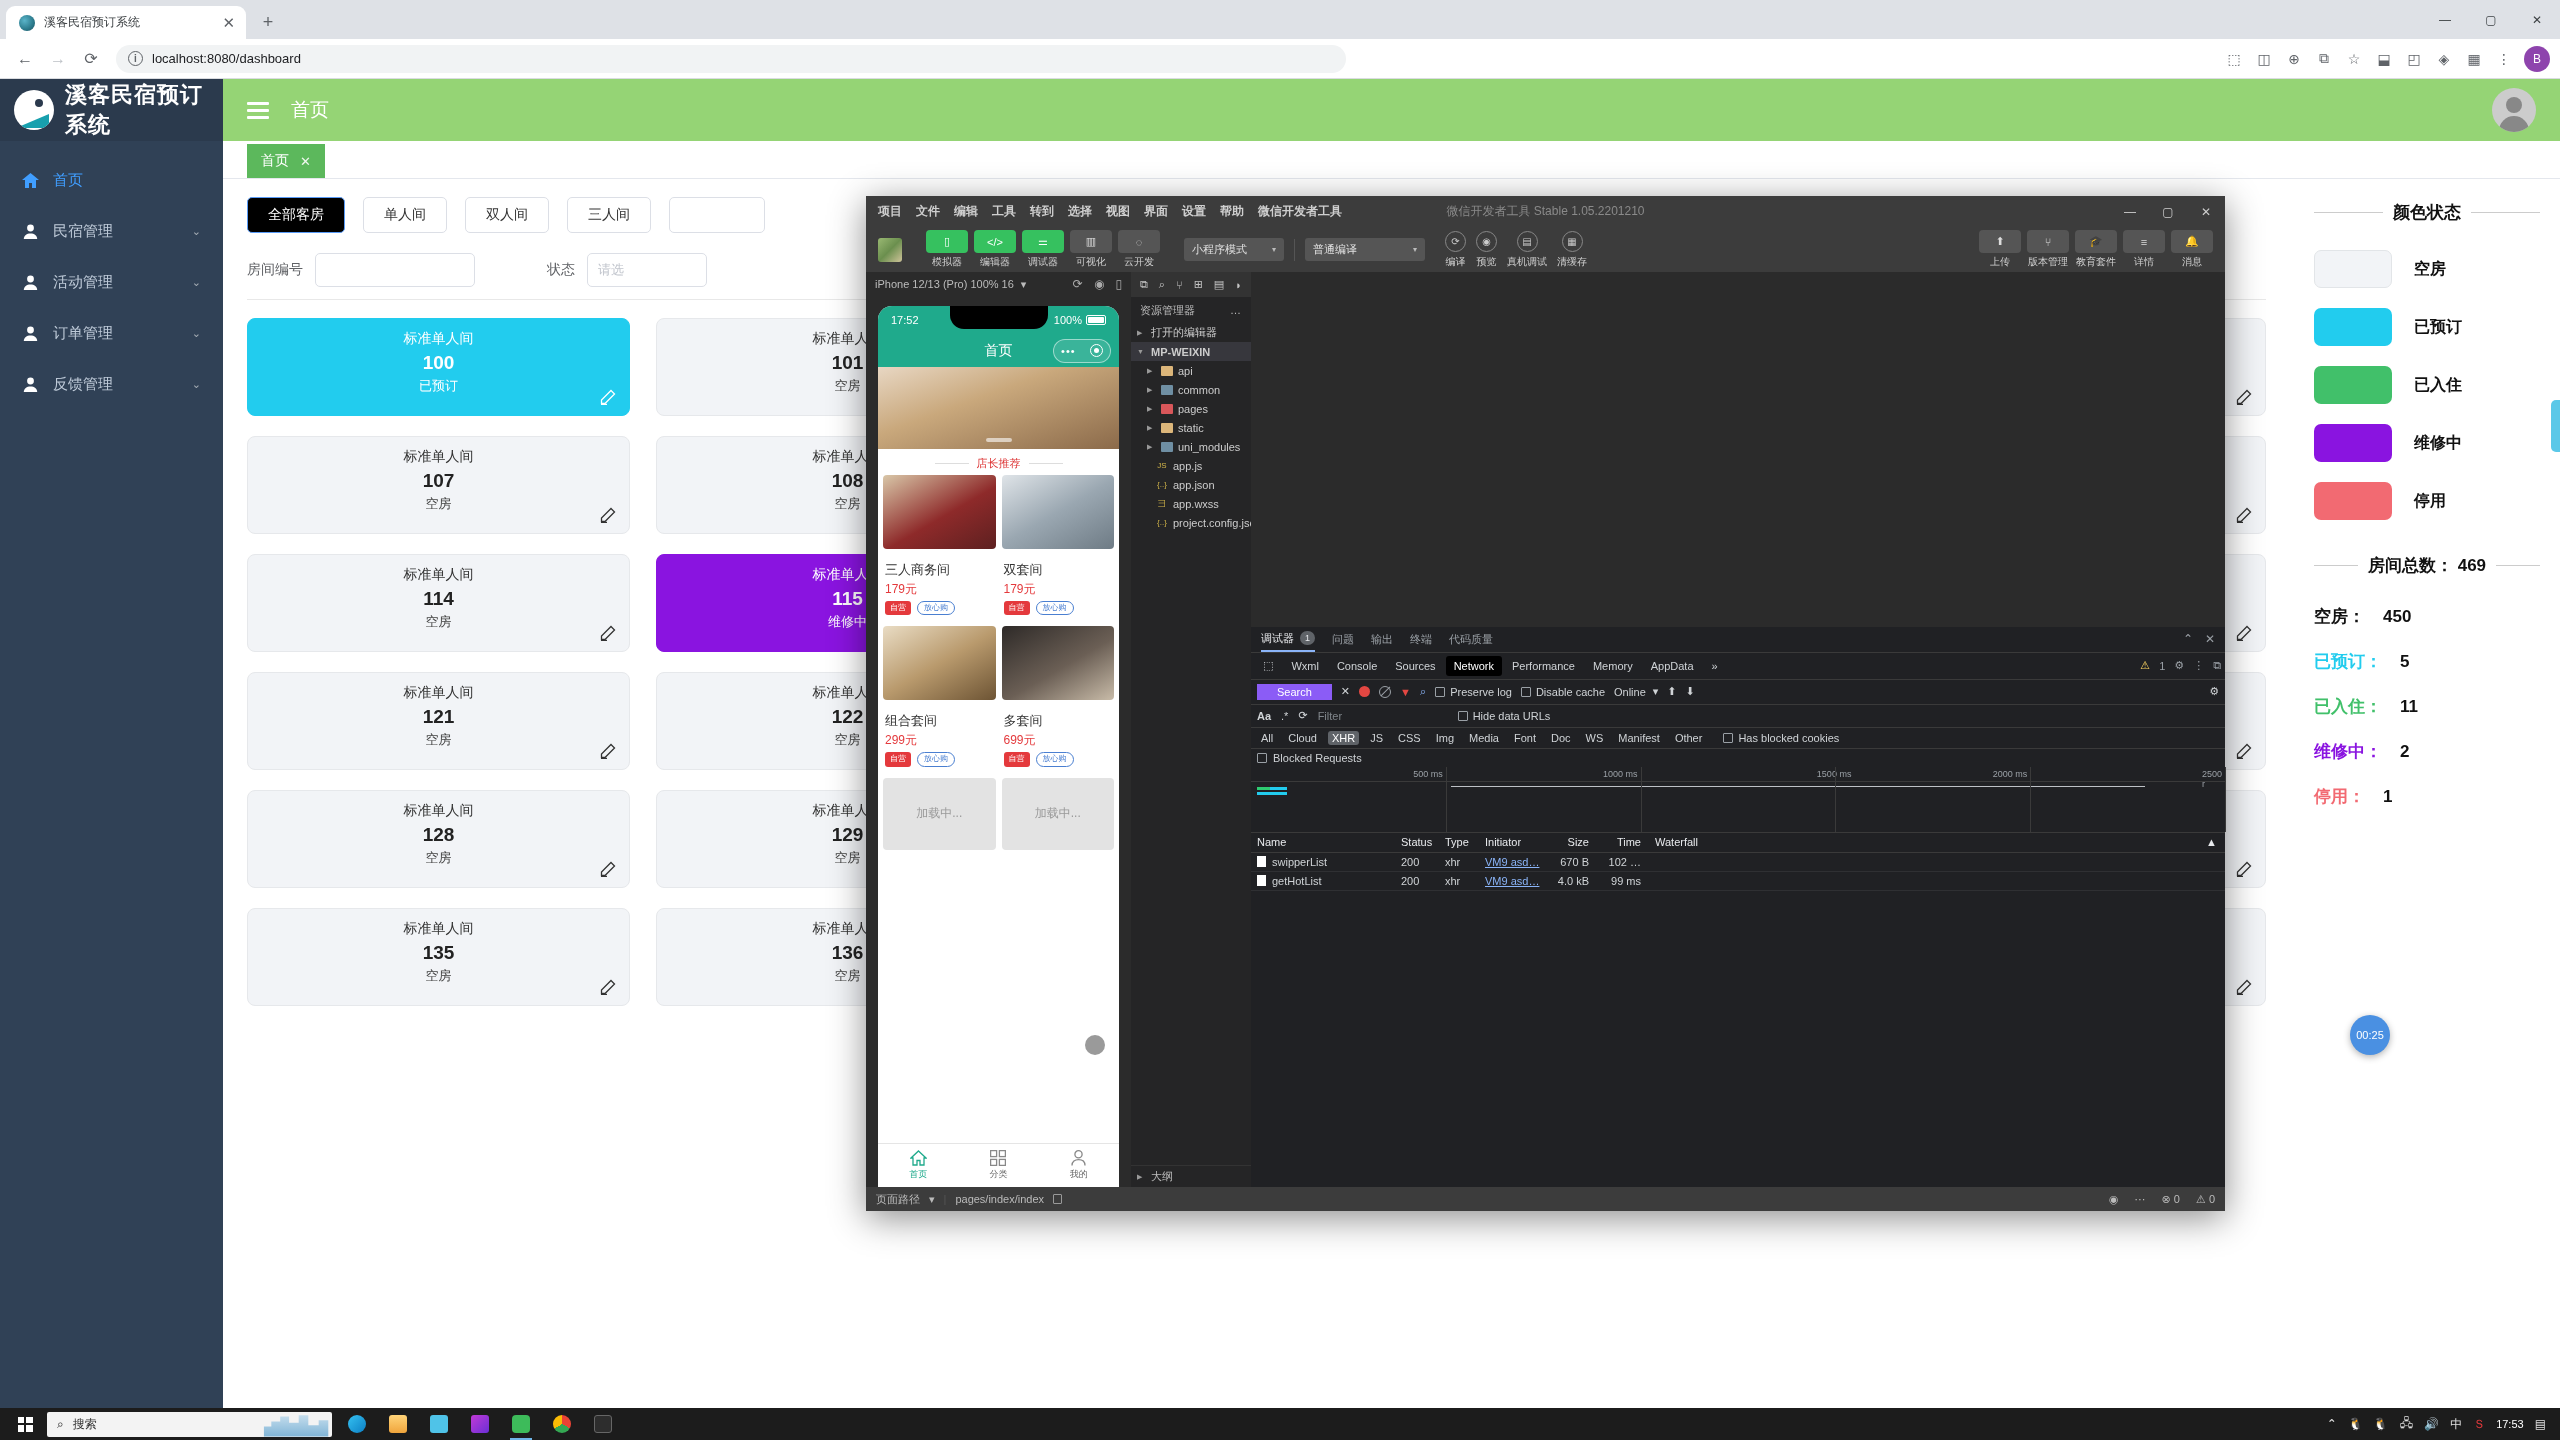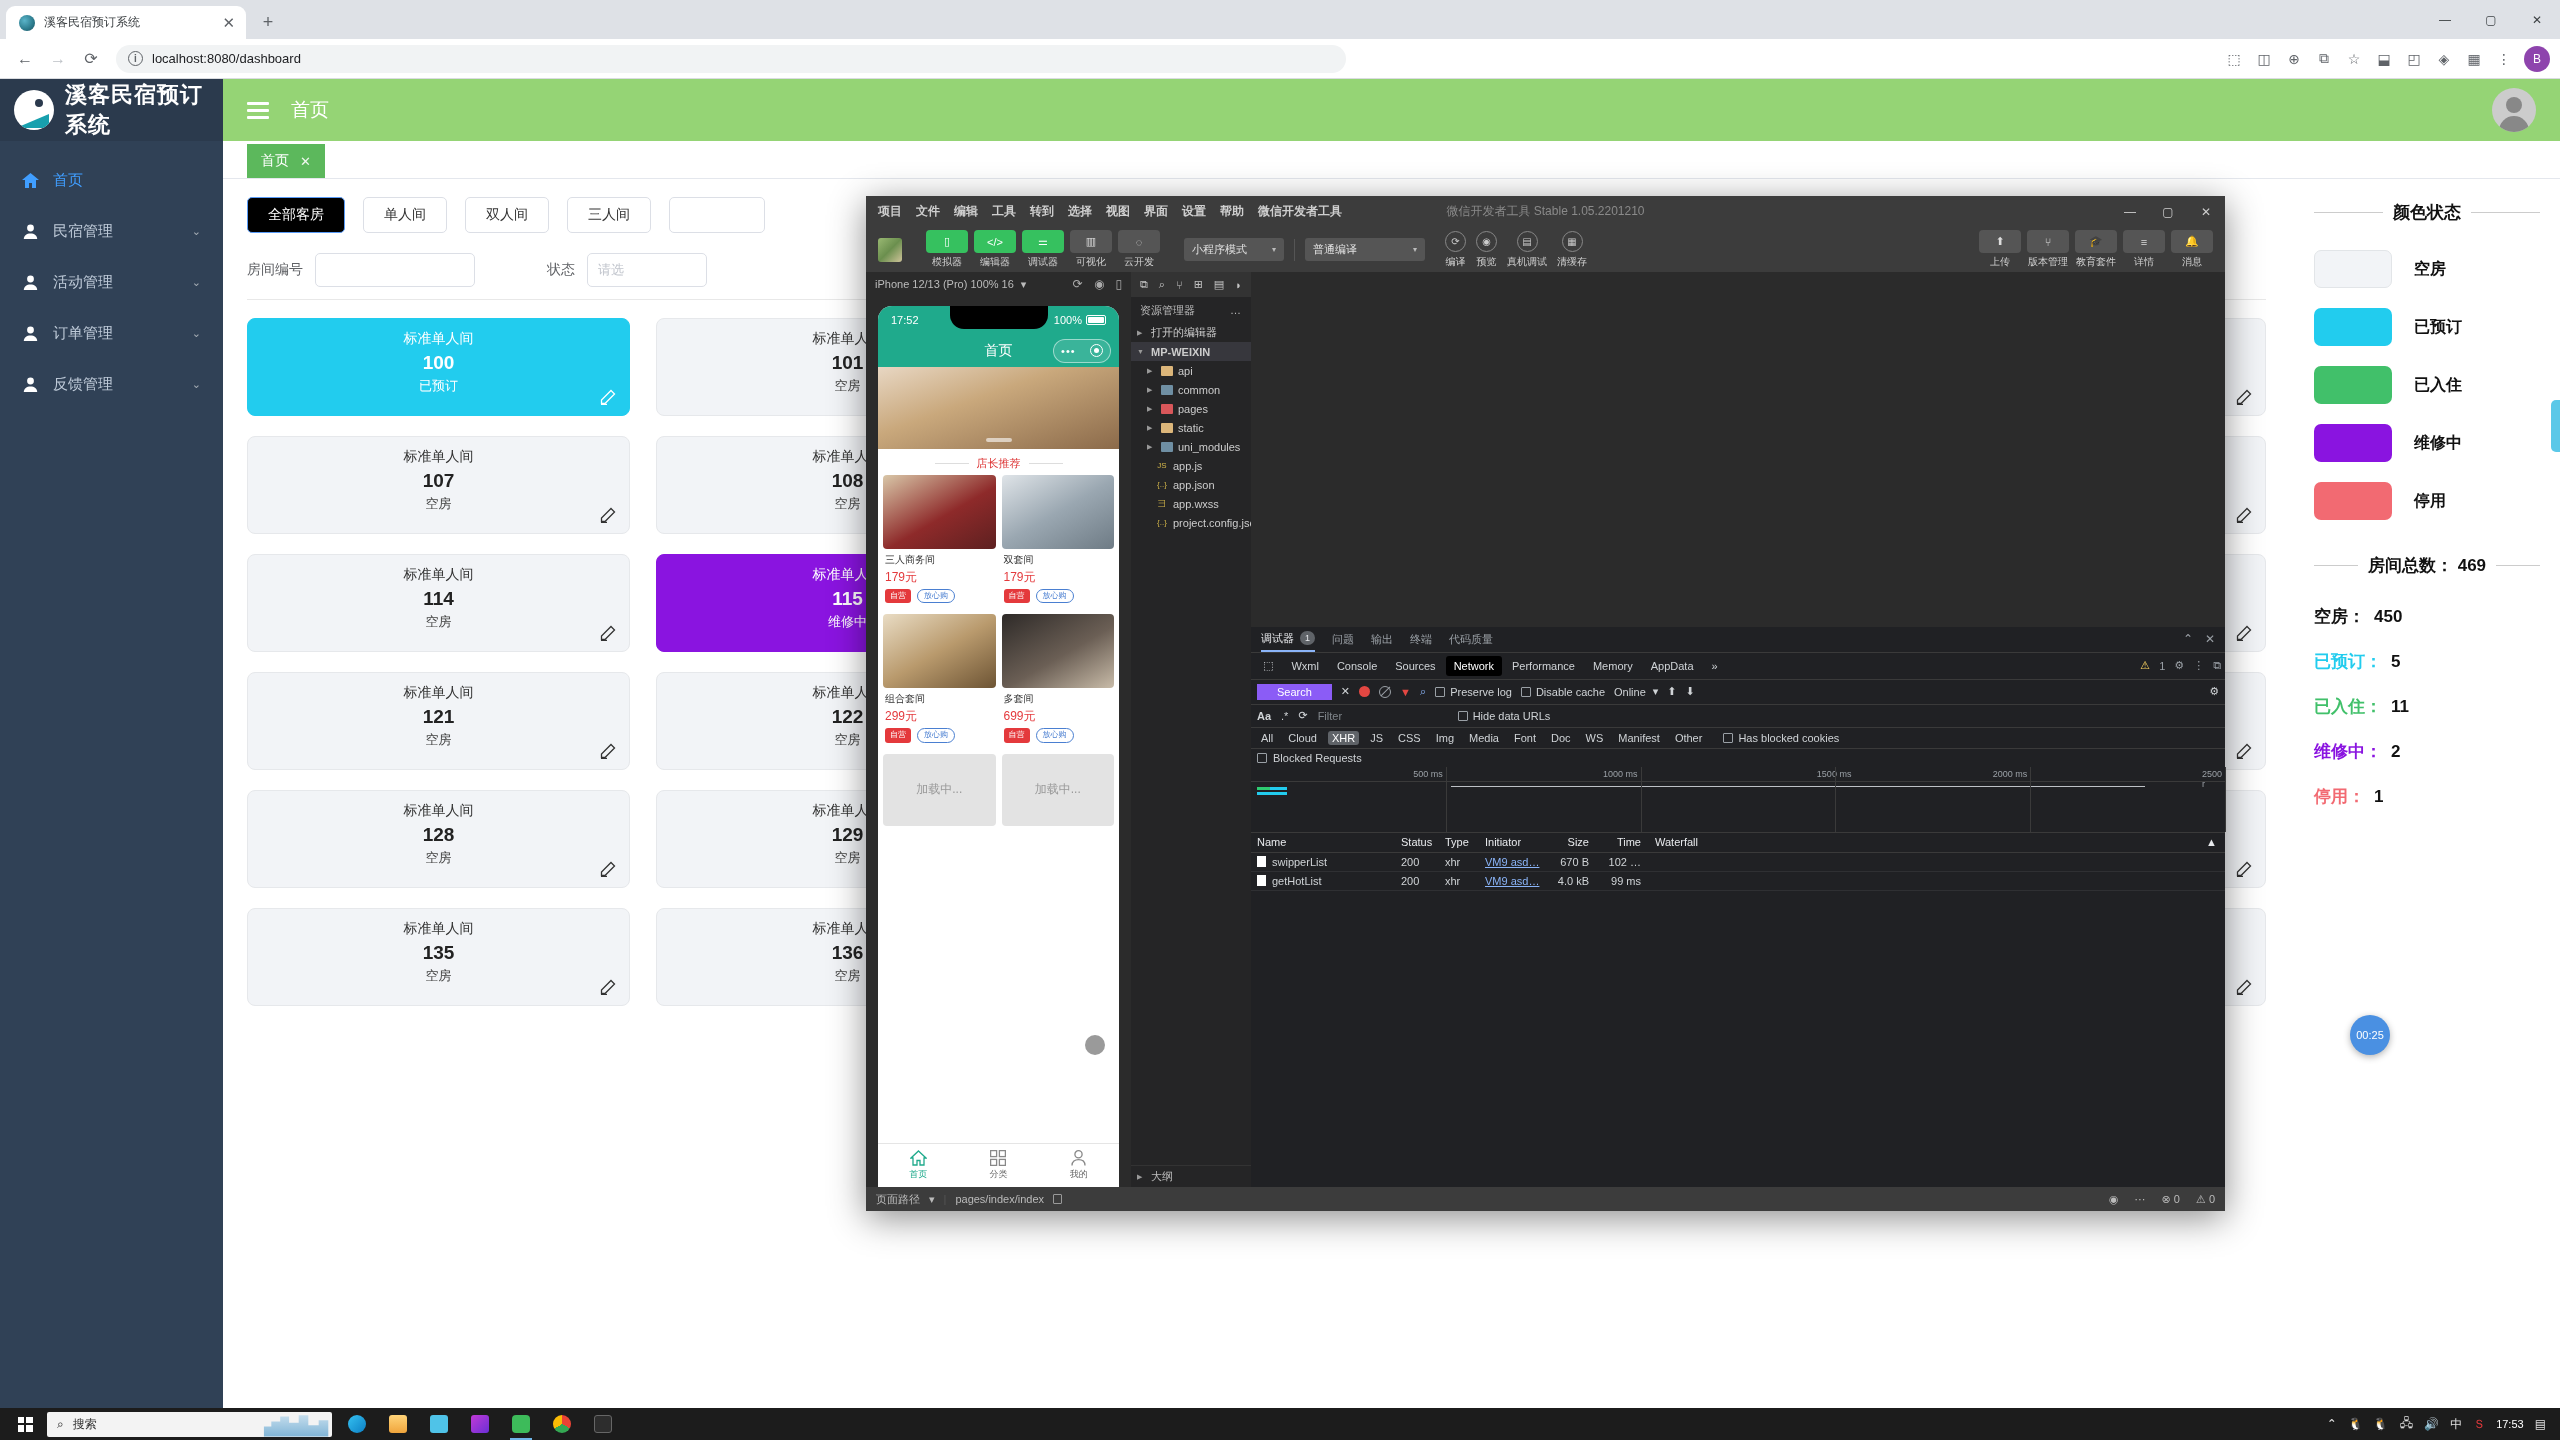--- a/index.html
+++ b/index.html
@@ -203,21 +203,21 @@
   }
   .panel-title::before, .panel-title::after {
     content: ""; height: 1px; background: #ccc; flex: 1; min-width: 18px;
   }
   .legend-item { display: flex; align-items: center; gap: 22px; margin-bottom: 20px; }
   .legend-swatch {
     width: 78px; height: 38px; border-radius: 7px; flex-shrink: 0;
   }
   .legend-label { font-size: 16px; font-weight: bold; color: #111; }
   .stat-row { font-size: 17px; font-weight: bold; margin-bottom: 22px; color: #111; }
-  .stat-row .stat-num { color: #111; margin-left: 9px; }
+  .stat-row .stat-num { color: #111; margin-left: 18px; }
 
   
   .ide {
     position: absolute; left: 866px; top: 196px; width: 1359px; height: 1015px;
     background: #3c3c3c; color: #cfcfcf; font-size: 12px;
     box-shadow: 0 7px 34px rgba(0,0,0,.45); display: flex; flex-direction: column;
   }
   .ide-titlebar {
     height: 31px; background: #3c3c3c; display: flex; align-items: center;
     padding-left: 12px; position: relative; flex-shrink: 0;
@@ -328,21 +328,21 @@
   .rec-title::before, .rec-title::after {
     content: ""; height: 1px; width: 34px; background: #ddd;
   }
   .goods-grid { display: grid; grid-template-columns: 1fr 1fr; gap: 6px; padding: 0 5px; }
   .good-card { background: #fff; }
   .good-img { width: 100%; height: 74px; border-radius: 4px; }
   .good-img.a { background: linear-gradient(150deg,#d9c7a8,#8e2a2a 55%,#5d2020); }
   .good-img.b { background: linear-gradient(150deg,#dfe4e8,#9aa7b1 50%,#6e7b85); }
   .good-img.c { background: linear-gradient(150deg,#e9dcc4,#b99a6d 50%,#6d5434); }
   .good-img.d { background: linear-gradient(150deg,#2e2a28,#6b5f55 55%,#c8bba8); }
-  .good-name { font-size: 10px; color: #333; padding: 4px 2px 2px; }
+  .good-name { font-size: 13px; color: #333; padding: 12px 2px 2px; }
   .good-price { font-size: 12px; color: #e4393c; padding: 0 2px 3px; }
   .good-tags { display: flex; gap: 6px; padding: 0 2px 5px; }
   .tag-self {
     background: #e4393c; color: #fff; font-size: 8px; border-radius: 3px;
     padding: 2px 5px; line-height: 1.2;
   }
   .tag-safe {
     border: 1px solid #4a7fd1; color: #4a7fd1; font-size: 8px;
     border-radius: 8px; padding: 1px 6px; line-height: 1.3;
   }

